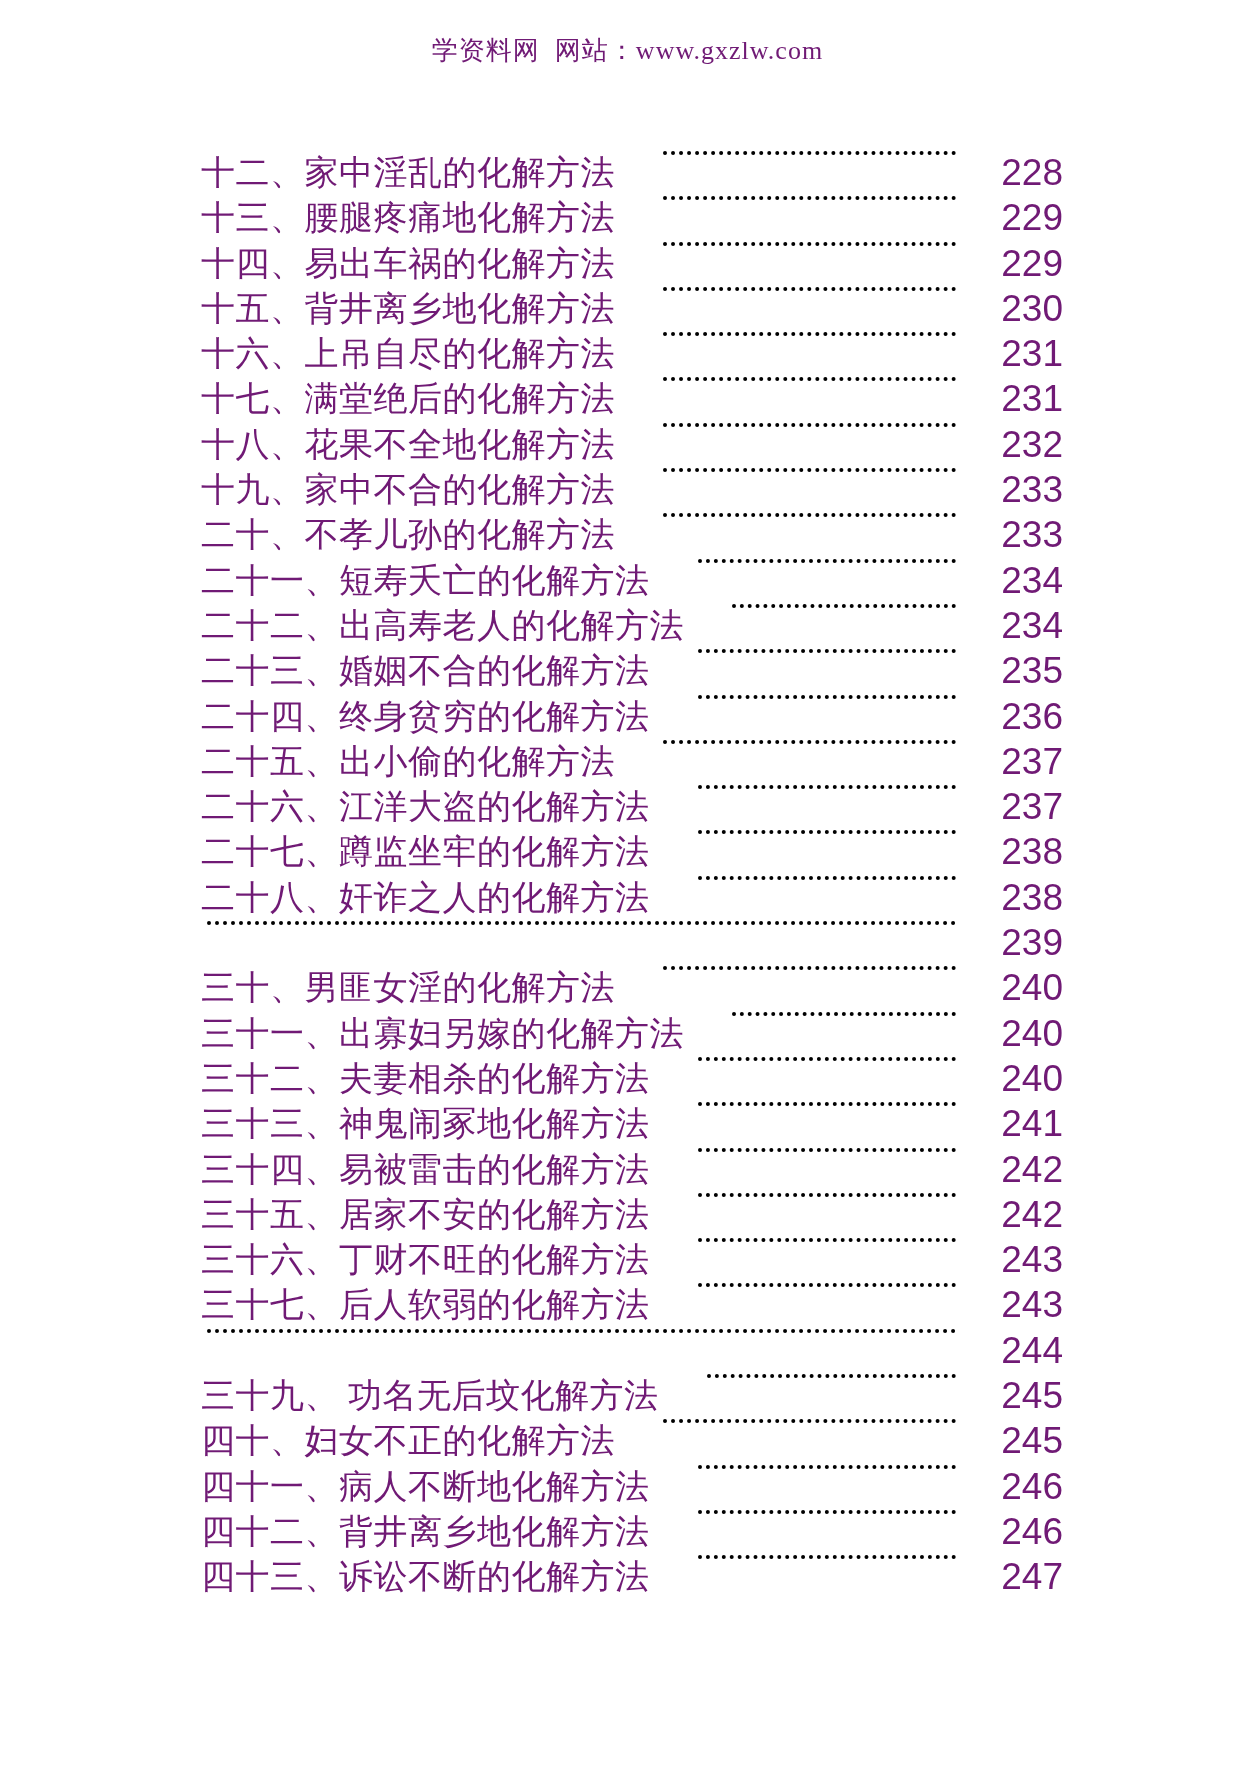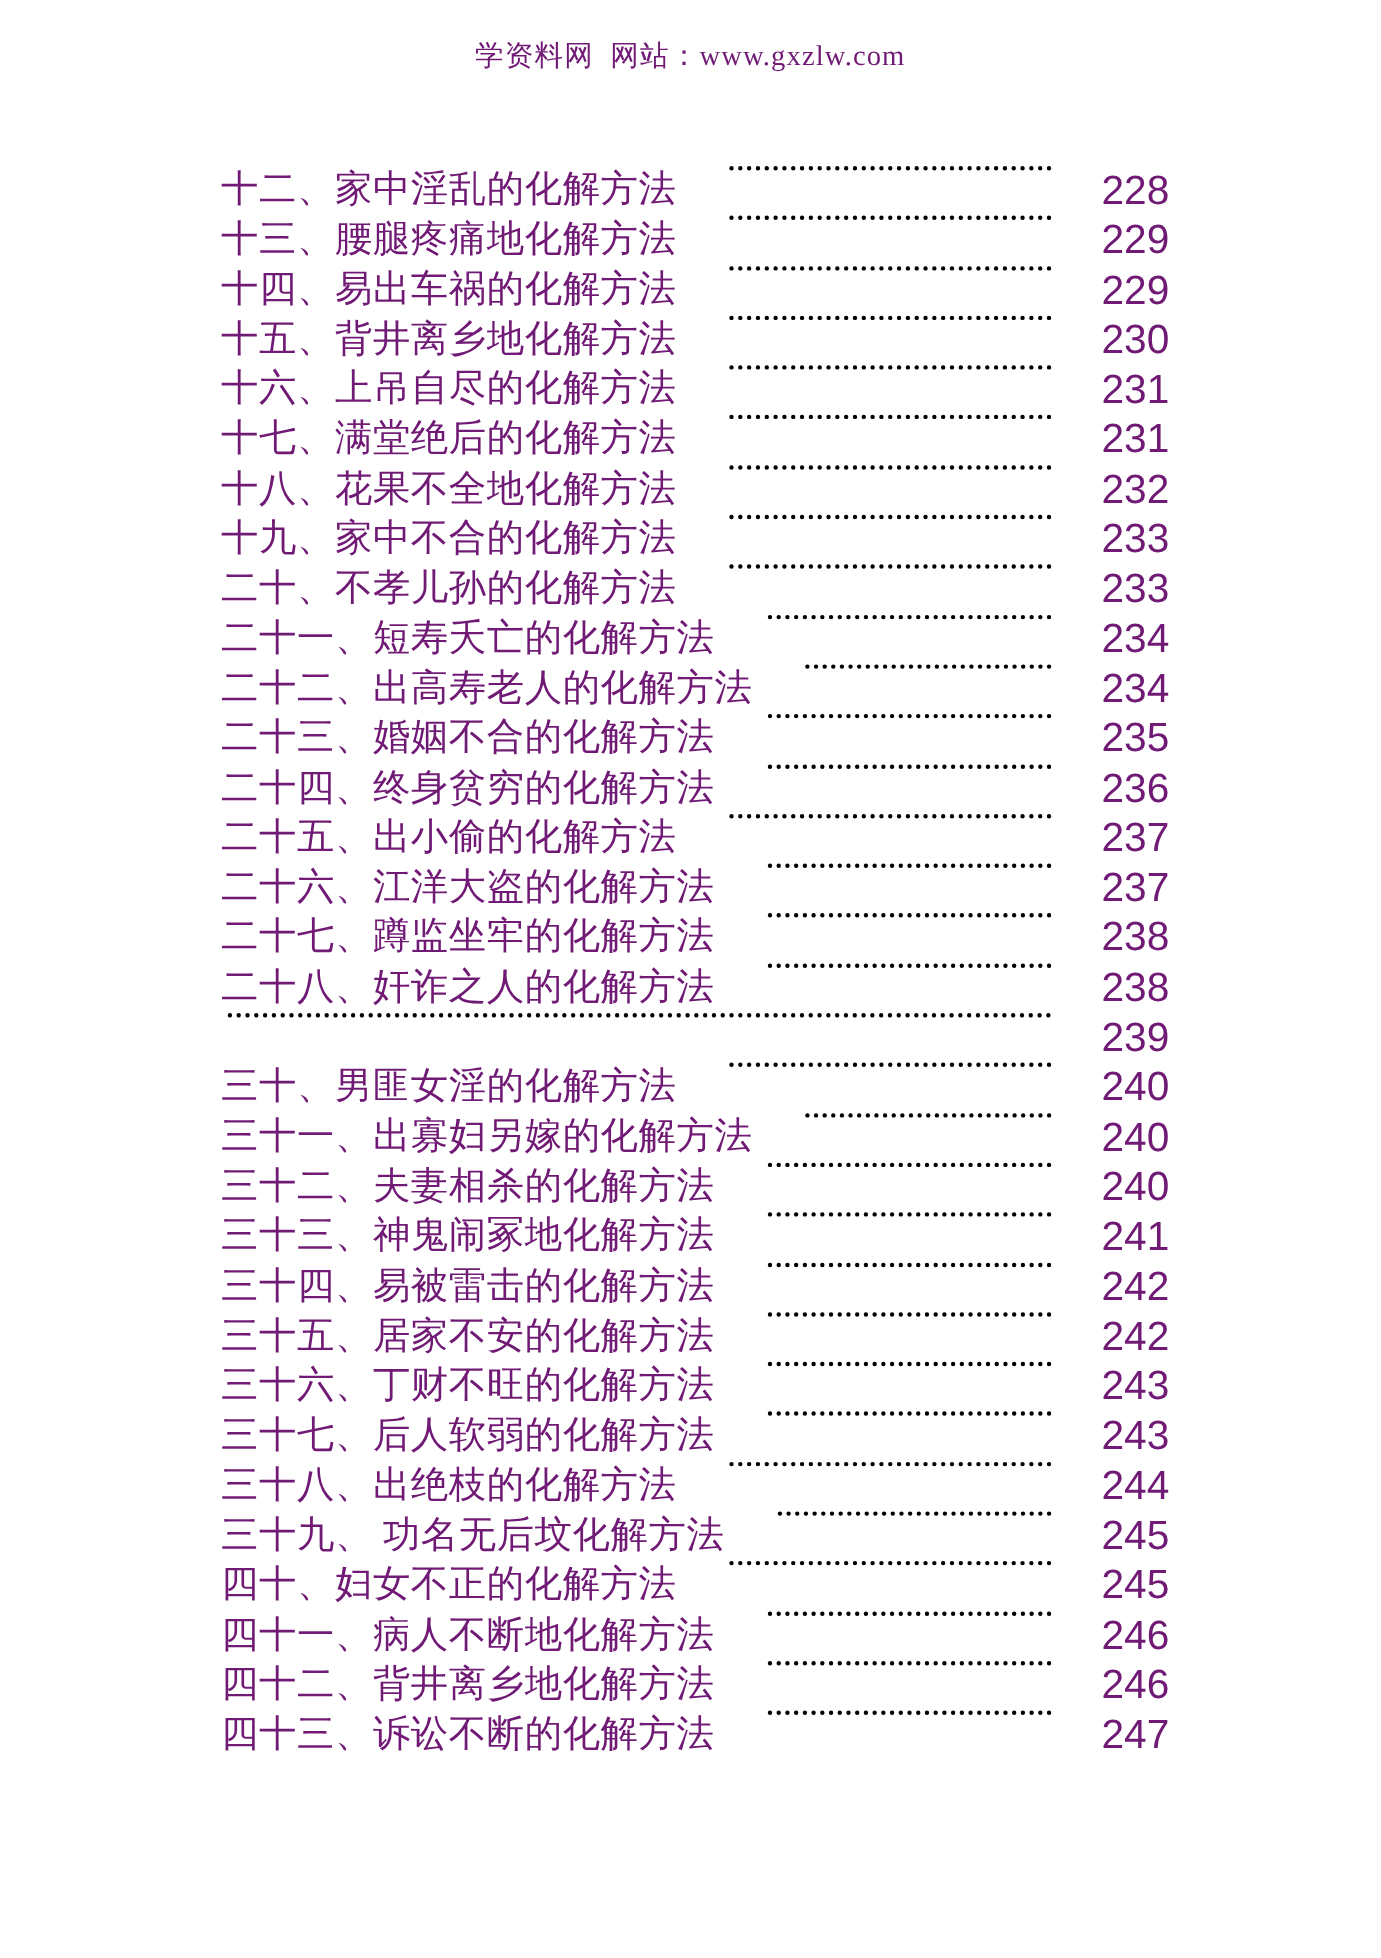--- a/index.html
+++ b/index.html
@@ -182,21 +182,20 @@
         <span class="toc-label">三十六、丁财不旺的化解方法</span>
         <span class="toc-leader"></span>
         <span class="toc-page">243</span>
       </div>
       <div class="toc-row">
         <span class="toc-label">三十七、后人软弱的化解方法</span>
         <span class="toc-leader"></span>
         <span class="toc-page">243</span>
       </div>
       <div class="toc-row">
-        <span class="toc-label">三十八、出绝枝的化解方法</span>
         <span class="toc-leader"></span>
         <span class="toc-page">244</span>
       </div>
       <div class="toc-row">
         <span class="toc-label">三十九、 功名无后坟化解方法</span>
         <span class="toc-leader"></span>
         <span class="toc-page">245</span>
       </div>
       <div class="toc-row">
         <span class="toc-label">四十、妇女不正的化解方法</span>

